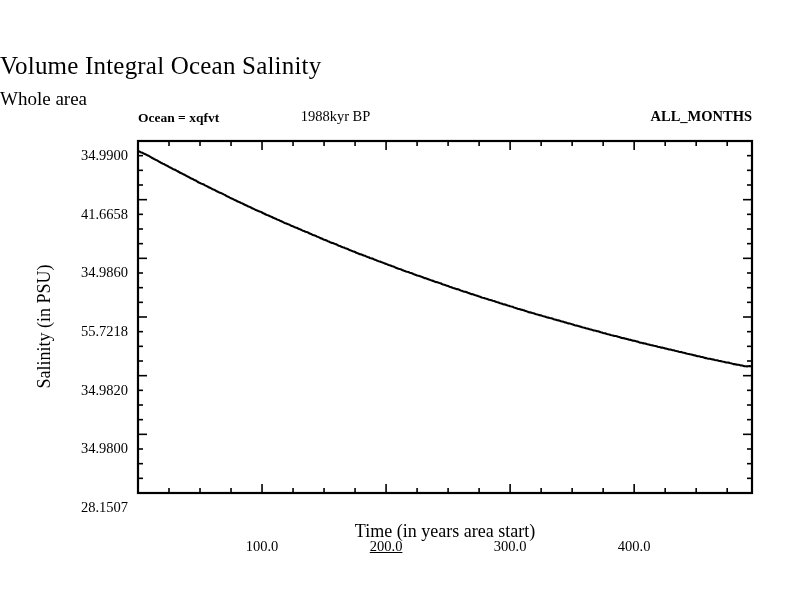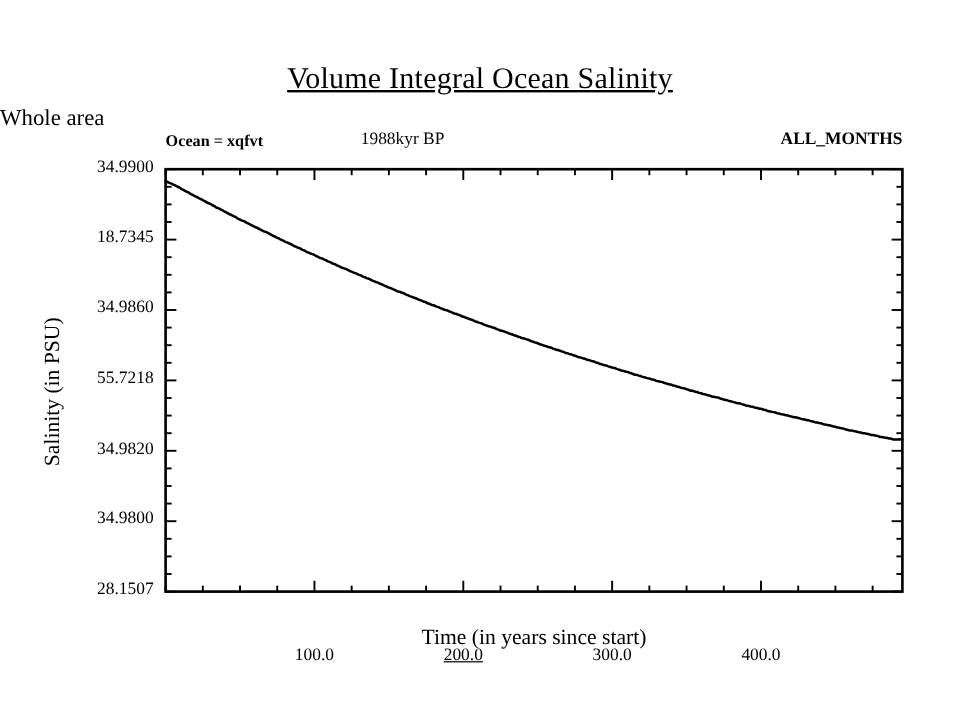--- a/index.html
+++ b/index.html
@@ -22,25 +22,23 @@
     top: 0;
     width: 800px;
     height: 600px;
   }
 
   .main-title {
     position: absolute;
     left: 0;
     top: 52px;
     width: 800px;
-    text-align: center;
     font-size: 25px;
     letter-spacing: 0.2px;
     white-space: nowrap;
-    text-decoration: underline;
   }
 
   .sub-title {
     position: absolute;
     left: 0;
     top: 88px;
     width: 800px;
     font-size: 19px;
     white-space: nowrap;
   }
@@ -100,21 +98,21 @@
     right: 0;
     width: 78px;
     text-align: right;
     font-size: 14.5px;
     white-space: nowrap;
   }
 
   #ytick-labels {
     position: absolute;
     left: 50px;
-    top: 0;
+    top: 16px;
     width: 78px;
     height: 445px;
   }
 
   .tick-label-x {
     position: absolute;
     top: 0;
     width: 90px;
     margin-left: -45px;
     text-align: center;
@@ -146,25 +144,25 @@
 <div id="plot-root">
 
   <div class="main-title">Volume Integral Ocean Salinity</div>
   <div class="sub-title">Whole area</div>
 
   <div class="hdr-left">Ocean = xqfvt</div>
   <div class="hdr-center">1988kyr BP</div>
   <div class="hdr-right">ALL_MONTHS</div>
 
   <div class="yaxis-title">Salinity (in PSU)</div>
-  <div class="xaxis-title">Time (in years since start)</div>
+  <div class="xaxis-title">Time (in years area start)</div>
 
   <div id="ytick-labels">
       <div class="tick-label-y" style="top: 131px;">34.9900</div>
-      <div class="tick-label-y" style="top: 189.667px;">18.7345</div>
+      <div class="tick-label-y" style="top: 189.667px;">41.6658</div>
       <div class="tick-label-y" style="top: 248.333px;">34.9860</div>
       <div class="tick-label-y" style="top: 307px;">55.7218</div>
       <div class="tick-label-y" style="top: 365.667px;">34.9820</div>
       <div class="tick-label-y" style="top: 424.333px;">34.9800</div>
       <div class="tick-label-y" style="top: 483px;">28.1507</div>
     </div>
   <div id="xtick-labels">
       <div class="tick-label-x" style="left: 262.04px;">100.0</div>
       <div class="tick-label-x" style="left: 386.081px; text-decoration: underline;">200.0</div>
       <div class="tick-label-x" style="left: 510.121px;">300.0</div>

